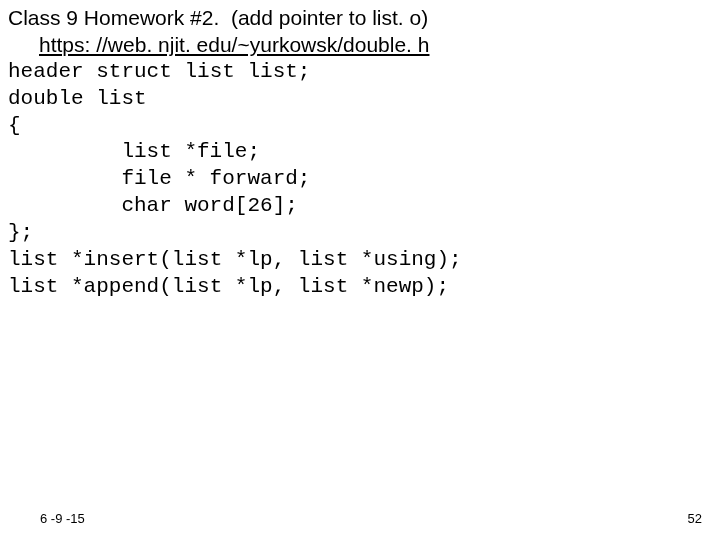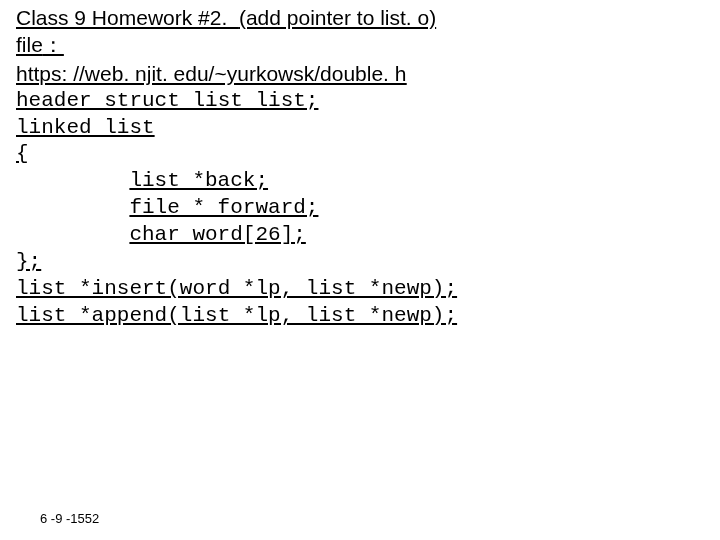--- a/index.html
+++ b/index.html
@@ -9,72 +9,71 @@
     height: 540px;
     background: #ffffff;
     font-family: Arial, Helvetica, sans-serif;
     font-size: 21px;
     color: #000;
     position: relative;
     box-sizing: border-box;
     overflow: hidden;
   }
   .slide {
-    padding: 5px 8px 0 16px;
-    text-decoration: underline;
+    padding: 5px 8px 0 8px;
   }
   .mono {
     font-family: "Courier New", Courier, monospace;
   }
   .line {
     line-height: 1.28;
     white-space: pre;
   }
   .indent {
     padding-left: 9ch;
     font-family: "Courier New", Courier, monospace;
   }
   a.link {
     color: #000;
     text-decoration: underline;
+    margin-left: 31px;
   }
   .footer {
     position: absolute;
     bottom: 14px;
     left: 0;
     width: 720px;
     box-sizing: border-box;
     padding: 0 18px 0 40px;
     font-size: 13px;
     color: #000;
     display: flex;
-    justify-content: flex-start;
+    justify-content: space-between;
     font-family: Arial, Helvetica, sans-serif;
   }
 </style>
 </head>
 <body>
 
 <div class="slide">
 
   <div class="line"><span>Class 9 Homework #2.  </span><span>(add pointer to list. o)</span></div>
 
 
-  <div class="line"><span>file</span><span class="mono">：</span></div>
 
   <div class="line"><a href="#" class="link">https: //web. njit. edu/~yurkowsk/double. h</a></div>
 
   <div class="line mono">header struct list list;</div>
-  <div class="line mono">linked list</div>
+  <div class="line mono">double list</div>
   <div class="line mono">{</div>
-  <div class="line indent">list *back;</div>
+  <div class="line indent">list *file;</div>
   <div class="line indent">file * forward;</div>
   <div class="line indent">char word[26];</div>
   <div class="line mono">};</div>
-  <div class="line mono">list *insert(word *lp, list *newp);</div>
+  <div class="line mono">list *insert(list *lp, list *using);</div>
   <div class="line mono">list *append(list *lp, list *newp);</div>
 
 </div>
 
 <div class="footer">
   <span>6 -9 -15</span>
   <span>52</span>
 </div>
 
 </body></html>

